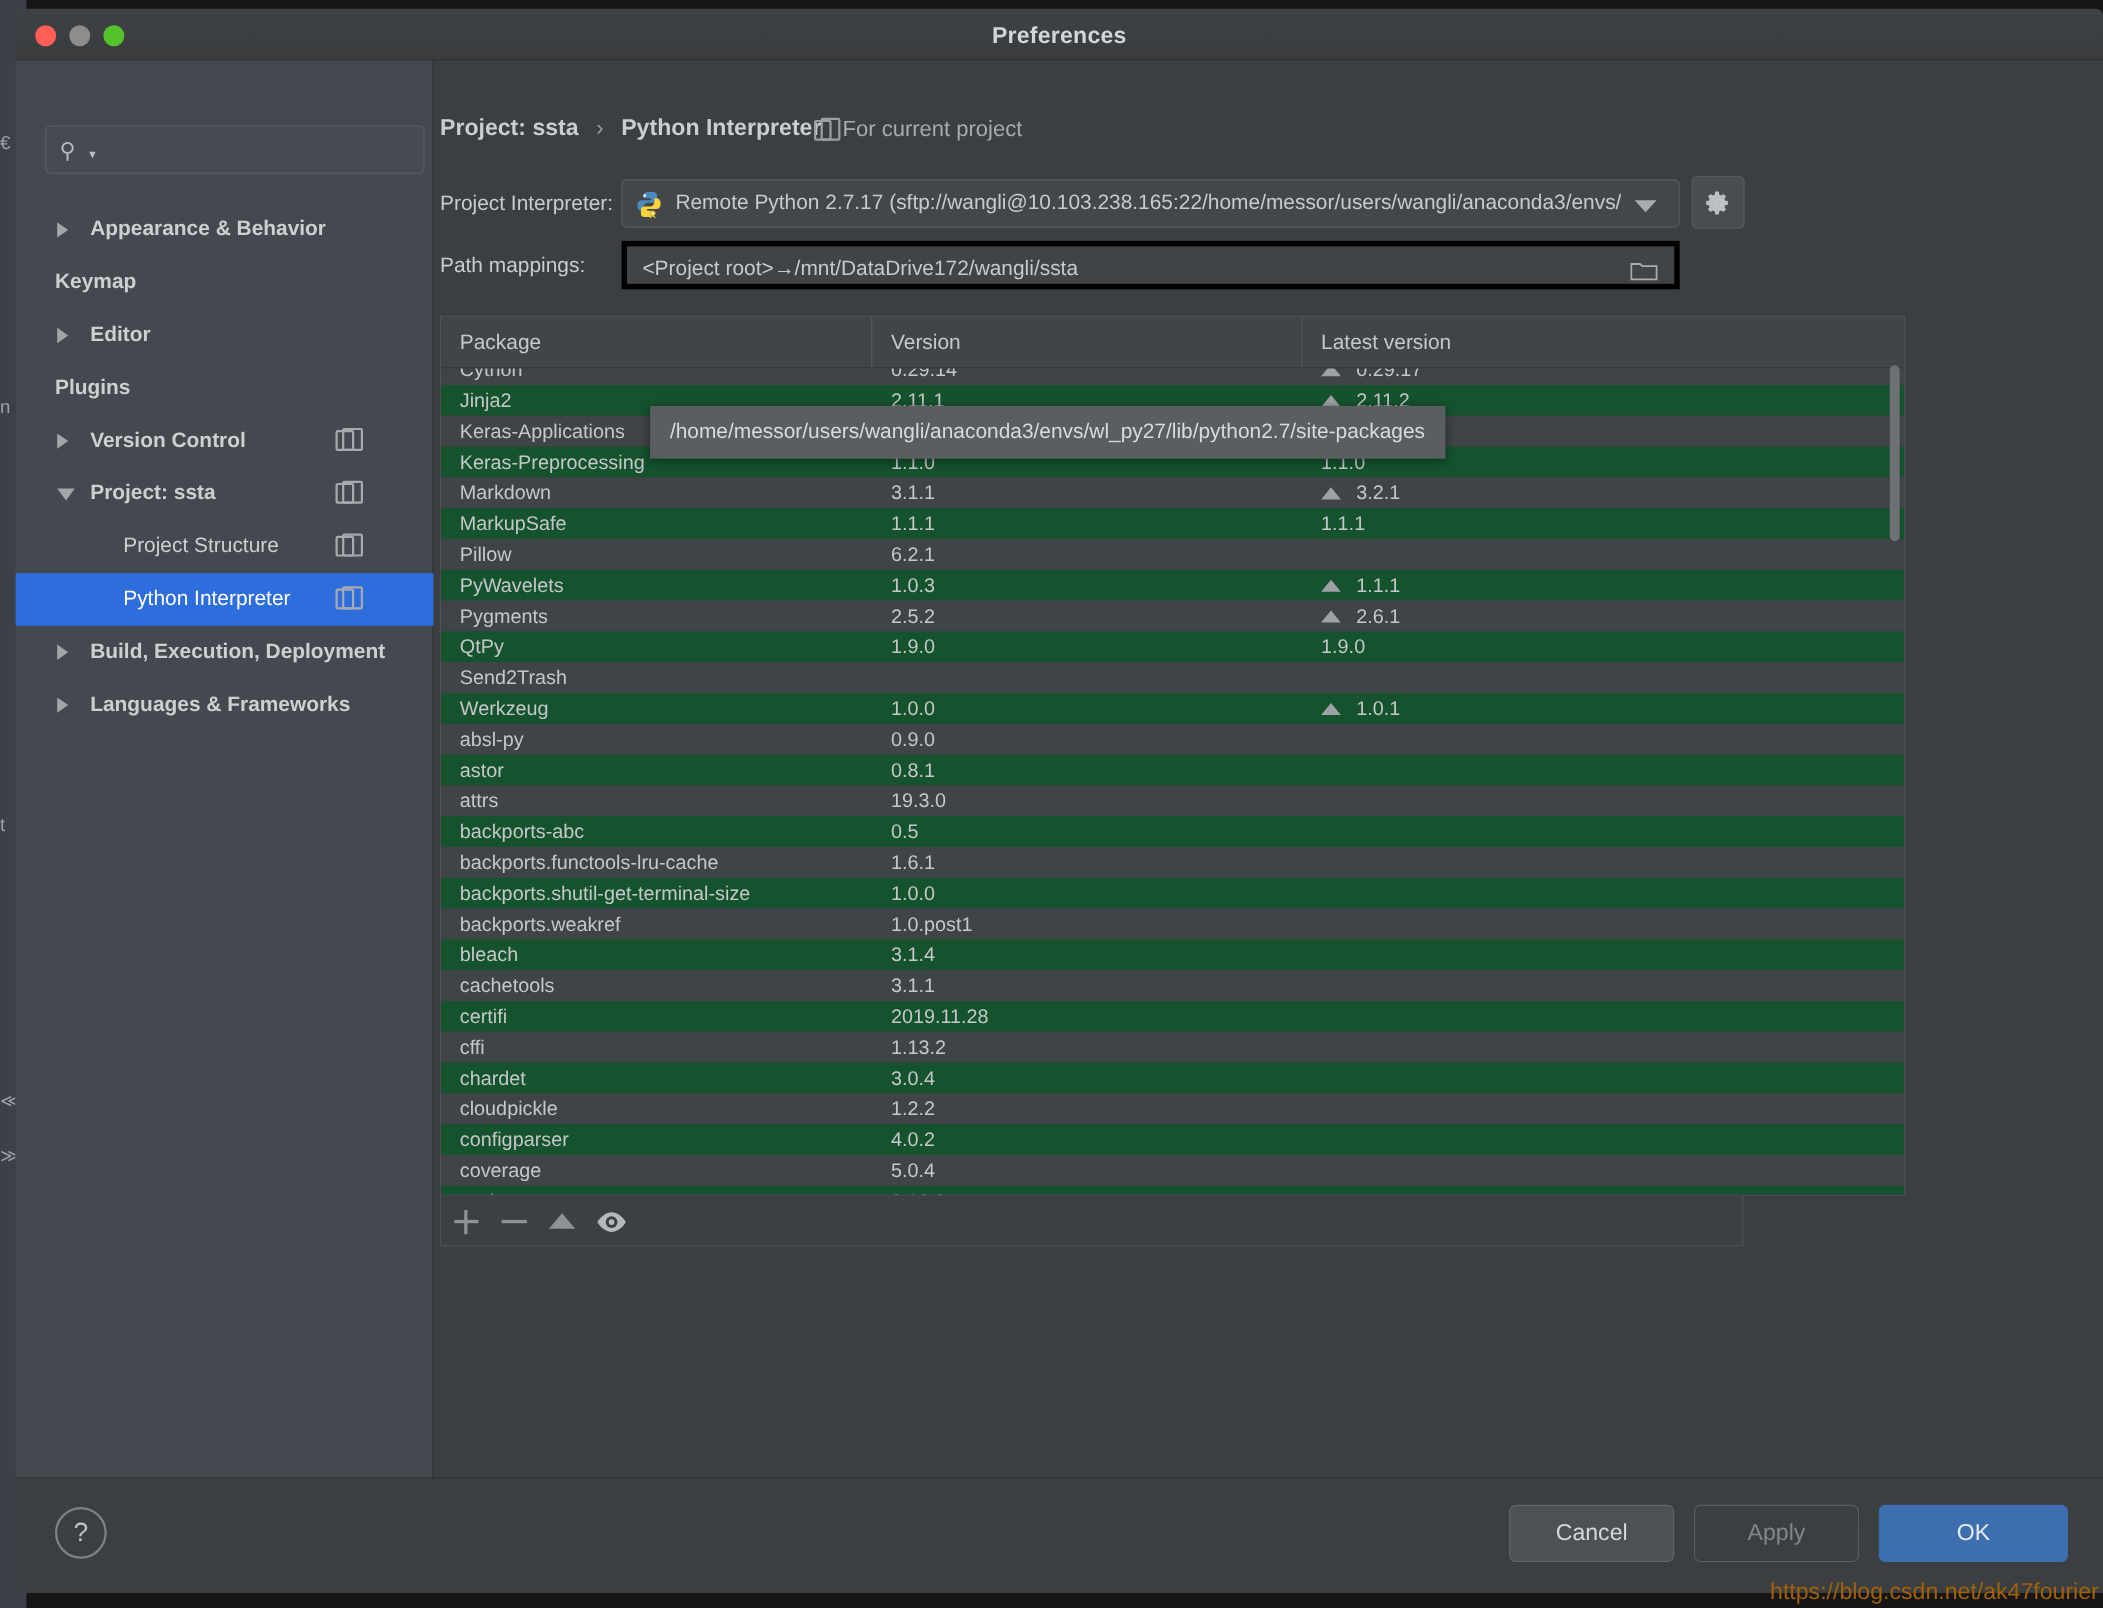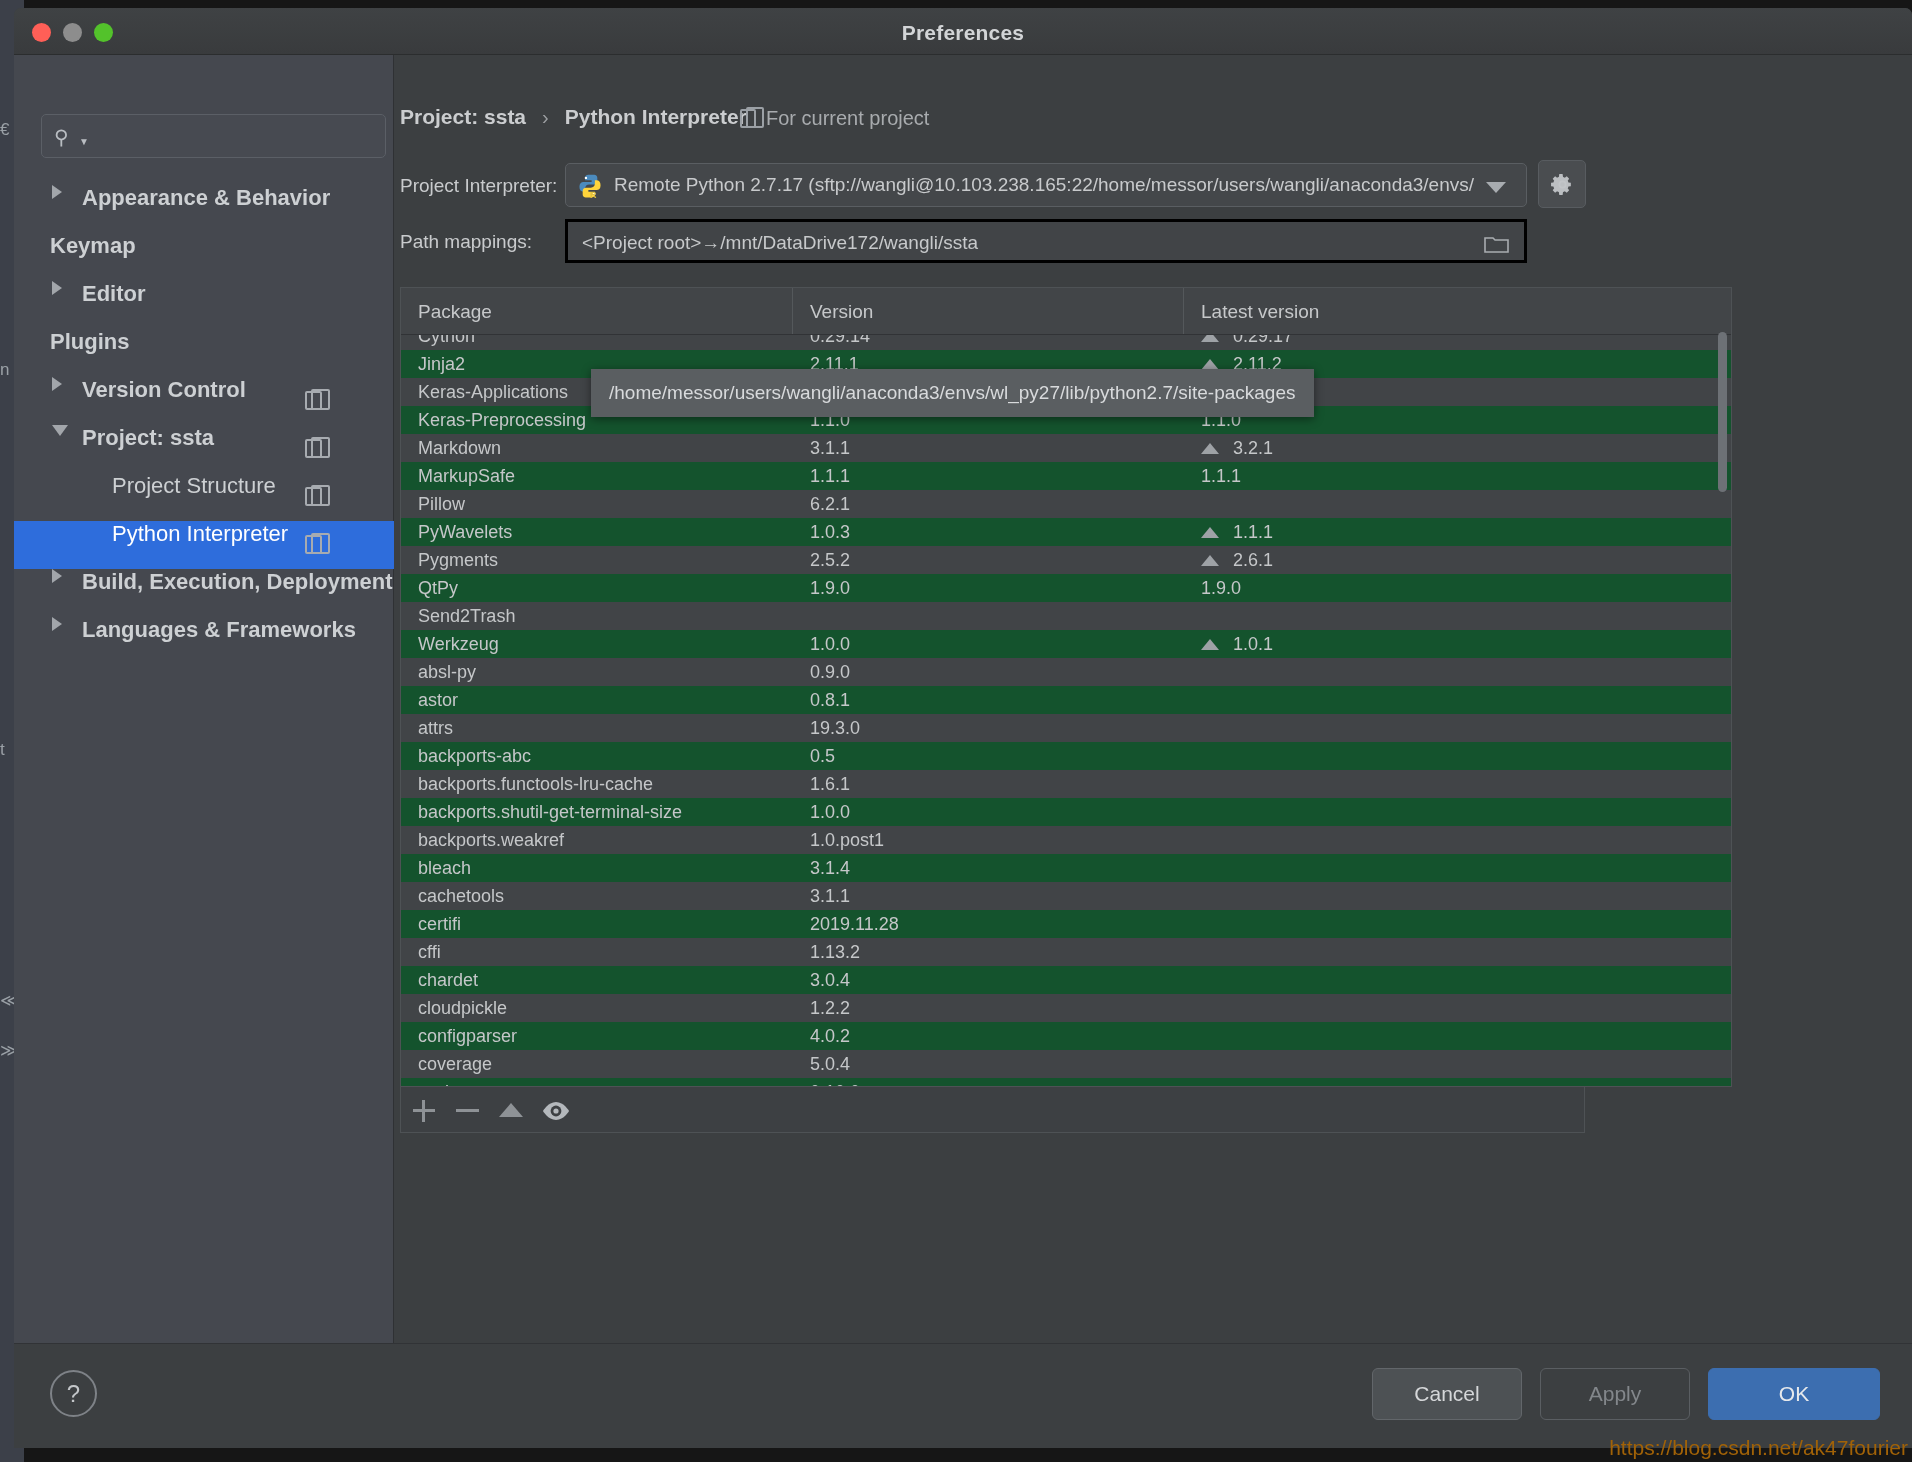--- a/index.html
+++ b/index.html
@@ -56,22 +56,22 @@
   .search-ico { position: absolute; left: 12px; top: 10px; color: #b9bdc2; font-size: 20px; }
   .search-caret { position: absolute; left: 37px; top: 21px; color: #b9bdc2; font-size: 10px; }
   .search-input {
     position: absolute; left: 50px; top: 1px; width: 290px; height: 40px;
     background: transparent; border: 0; outline: none;
     color: #d6d8da; font-size: 18px; font-family: "Liberation Sans", sans-serif;
   }
 
   .tree { position: absolute; left: 0; top: 130px; width: 380px; }
   .tree-item {
-    position: relative; height: 48px; display: flex; 
-    padding-left: 36px; color: #cdd0d3; font-size: 22px;
+    position: relative; height: 48px; display: flex; align-items: center;
+    padding-left: 36px; color: #cdd0d3; font-size: 19px;
   }
   .tree-item.bold { font-weight: bold; }
   .tree-item.child { padding-left: 98px; font-weight: normal; }
   .tree-item.selected { background: #2e6ddc; }
   .tree-item.selected .t-label { color: #ffffff; }
   .arrow {
     position: absolute; left: 38px; width: 0; height: 0;
     border-left: 10px solid #a2a6ab; border-top: 7px solid transparent;
     border-bottom: 7px solid transparent;
   }
@@ -120,21 +120,21 @@
     border-top: 11px solid #a8acb0;
   }
   .gear-btn {
     position: absolute; left: 1143px; top: 105px; width: 48px; height: 48px;
     background: #4a4d50; border: 1px solid #585c60; border-radius: 5px;
   }
   .gear { position: absolute; left: 11px; top: 11px; width: 25px; height: 25px; }
 
   .mapbox {
     position: absolute; left: 170px; top: 164px; width: 962px; height: 44px;
-    background: #414447; border: 3px solid #000000;
+    background: #414447; border: 5px solid #000000;
   }
   .mapbox-text { position: absolute; left: 14px; top: 0; height: 42px; line-height: 42px; color: #c7c9cb; font-size: 19px; }
   .folder-ico { position: absolute; right: 14px; top: 13px; width: 26px; height: 19px; }
 
   
   .tablewrap {
     position: absolute; left: 5px; top: 232px; width: 1332px; height: 800px;
     background: #3d4043; border: 1px solid #4e5255; overflow: hidden;
   }
   .thead { display: flex; height: 47px; background: #424548; border-bottom: 1px solid #313336; }

